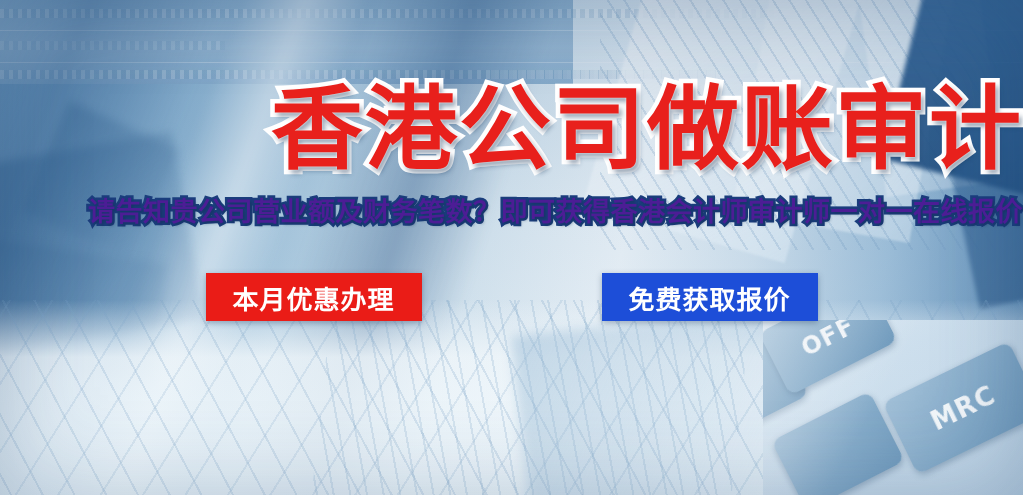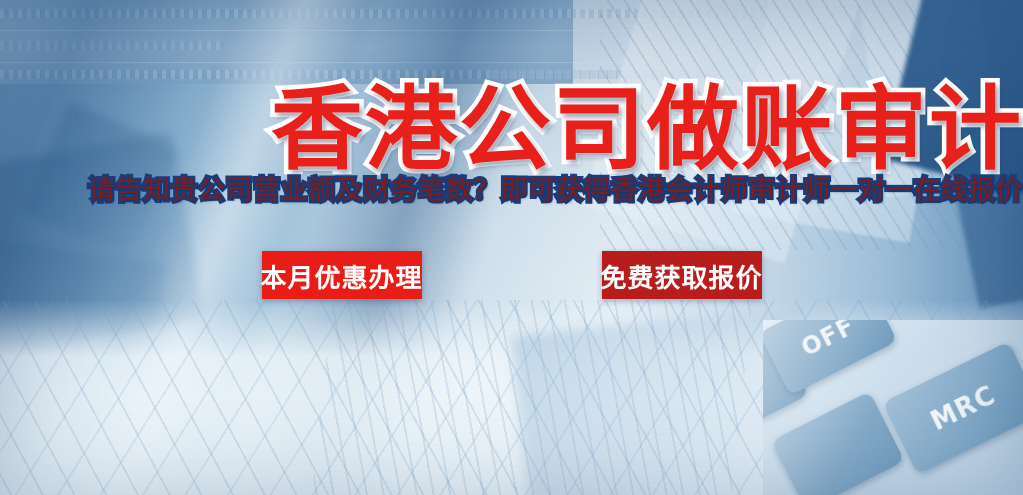--- a/index.html
+++ b/index.html
@@ -275,56 +275,57 @@
     font-weight: 700;
     color: #ffffff;
     letter-spacing: 1px;
     white-space: nowrap;
     -webkit-text-stroke: 6px #1a3d7c;
     paint-order: stroke fill;
     text-shadow: 2px 3px 4px rgba(18,45,80,.45);
   }
 
   .subline-2 {
+    margin-top: 22px;
     font-size: 27px;
     line-height: 1;
-    font-weight: 400;
-    color: #7f1d1d;
+    font-weight: 700;
+    color: #4c1d95;
     letter-spacing: .5px;
     white-space: nowrap;
     -webkit-text-stroke: 5px #1a3d7c;
     paint-order: stroke fill;
     text-shadow: 2px 2px 3px rgba(18,45,80,.45);
   }
 
   .cta-row {
     margin-top: 48px;
     width: 100%;
     display: flex;
     justify-content: center;
     gap: 180px;
   }
   .cta {
-    width: 160px;
+    width: 216px;
     height: 48px;
     display: flex;
     align-items: center;
     justify-content: center;
     font-size: 26px;
     font-weight: 700;
     color: #ffffff;
     letter-spacing: 1px;
     white-space: nowrap;
     cursor: pointer;
     border: 0;
     box-shadow: 0 2px 6px rgba(25,55,90,.35);
     font-family: inherit;
   }
   .cta-primary   { background: #ea1c17; }
-  .cta-secondary { background: #b91c1c; }
+  .cta-secondary { background: #1d4ed8; }
 </style>
 </head>
 <body>
 
 <div class="banner">
 
   <div class="bg-layer bg-base"></div>
 
   <div class="bg-layer">
     <div class="bg-topleft"></div>

